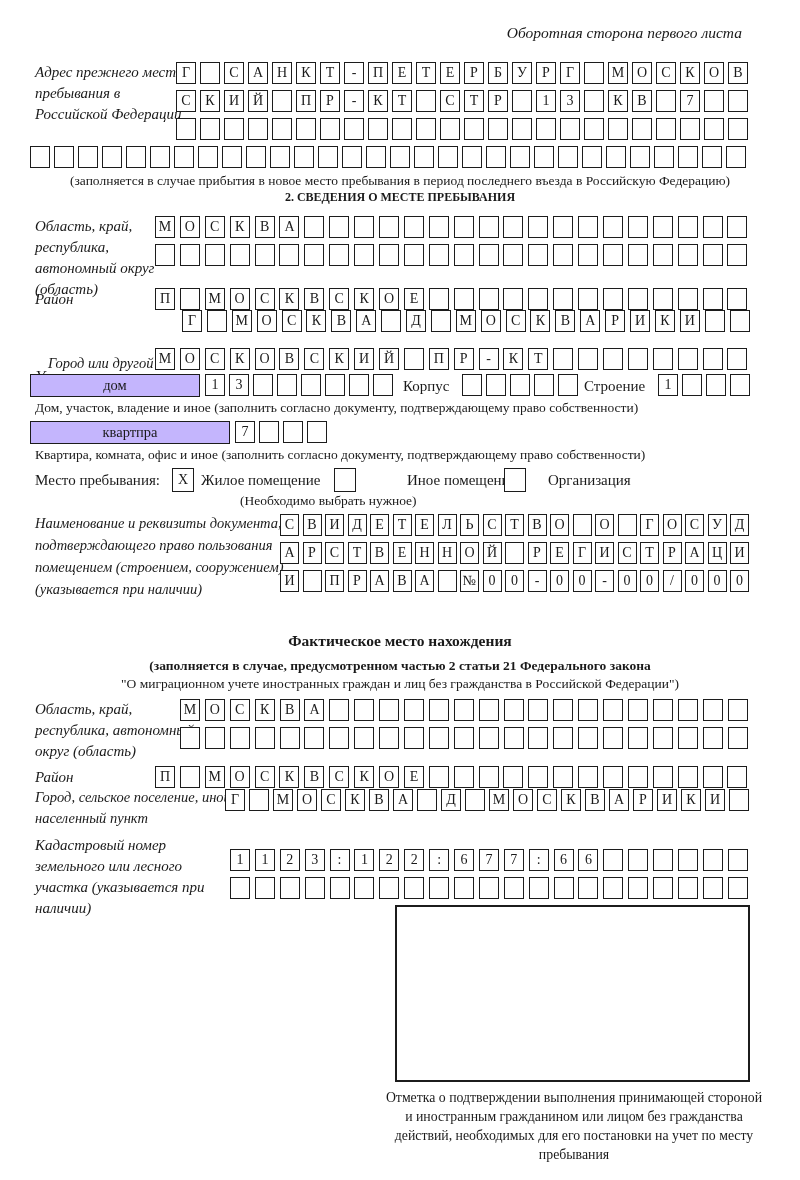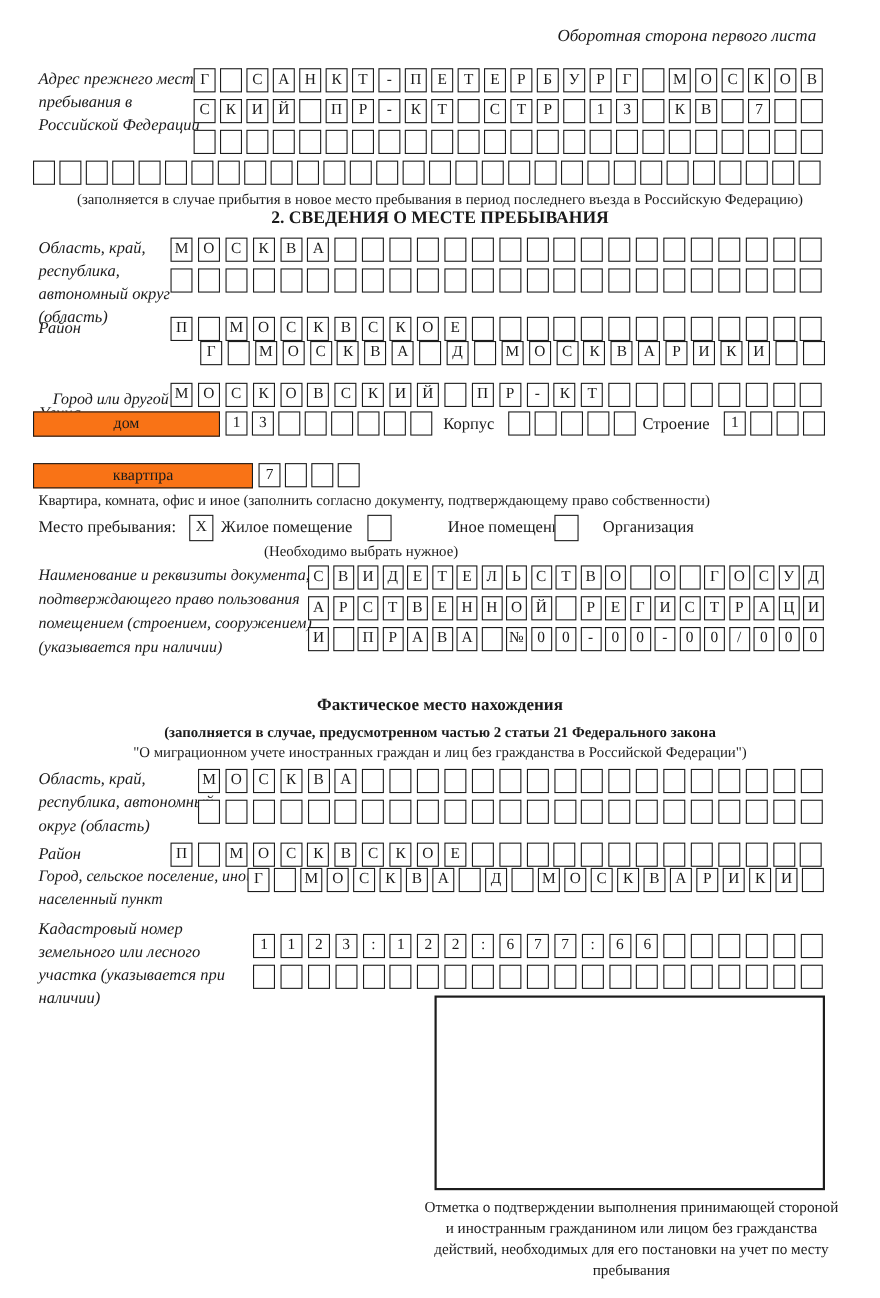--- a/index.html
+++ b/index.html
@@ -2,33 +2,33 @@
 <html><head>
 <meta charset="utf-8">
 <style>
   html,body { margin:0; padding:0; background:#ffffff; }
   #page {
     position:relative; width:800px; height:1180px; background:#ffffff;
     font-family:"Liberation Serif", serif; color:#1a1a1a; overflow:hidden;
   }
   .lbl { position:absolute; font-size:15px; line-height:21px;font-style:italic; }
   .cap { position:absolute; font-size:13.5px; line-height:18px; }
-  .title { position:absolute; left:0; width:800px; text-align:center; font-weight:bold; font-size:16px; }
+  .title { position:absolute; left:0; width:800px; text-align:center; font-weight:bold; font-size:12px; }
   .cellrow { position:absolute; display:flex; gap:4px; }
   .cellrow.wide { gap:4.9px; }
   .cellrow.narrow { gap:3.5px; }
   .cell {
     box-sizing:border-box; flex:0 0 20px; width:20px; height:22px;
     border:1.6px solid #1c1c1c; display:flex; align-items:center; justify-content:center;
     font-size:14px; background:#fff;
   }
   .cellrow.narrow .cell { flex-basis:19px; width:19px; }
   .labelbox {
     position:absolute; box-sizing:border-box; height:23px; border:1.6px solid #1c1c1c;
-    display:flex; align-items:center; justify-content:center; font-size:14.5px; background:#f97316;
+    display:flex; align-items:center; justify-content:center; font-size:14.5px; background:#c4b5fd;
   }
   .chk {
     position:absolute; box-sizing:border-box; width:22px; height:24px; border:1.6px solid #1c1c1c;
     display:flex; align-items:center; justify-content:center; font-size:14px; background:#fff;
   }
   .inline-lbl { position:absolute; font-size:15px; line-height:24px; }
   .stampbox { position:absolute; box-sizing:border-box; border:2px solid #1c1c1c; background:#fff; }
 </style>
 </head>
 <body>
@@ -308,20 +308,21 @@
       <span class="cell"></span>
       <span class="cell"></span>
     </div>
   <div class="inline-lbl" style="left:584px; top:374px;">Строение</div>
   <div class="cellrow" style="left:658px; top:374px;">
       <span class="cell">1</span>
       <span class="cell"></span>
       <span class="cell"></span>
       <span class="cell"></span>
     </div>
+  <div class="cap" style="left:35px; top:399px; width:760px;">Дом, участок, владение и иное (заполнить согласно документу, подтверждающему право собственности)</div>
 
   <div class="labelbox" style="left:30px; top:421px; width:200px;">квартпра</div>
   <div class="cellrow" style="left:235px; top:421px;">
       <span class="cell">7</span>
       <span class="cell"></span>
       <span class="cell"></span>
       <span class="cell"></span>
     </div>
   <div class="cap" style="left:35px; top:446px; width:760px;">Квартира, комната, офис и иное (заполнить согласно документу, подтверждающему право собственности)</div>
 

